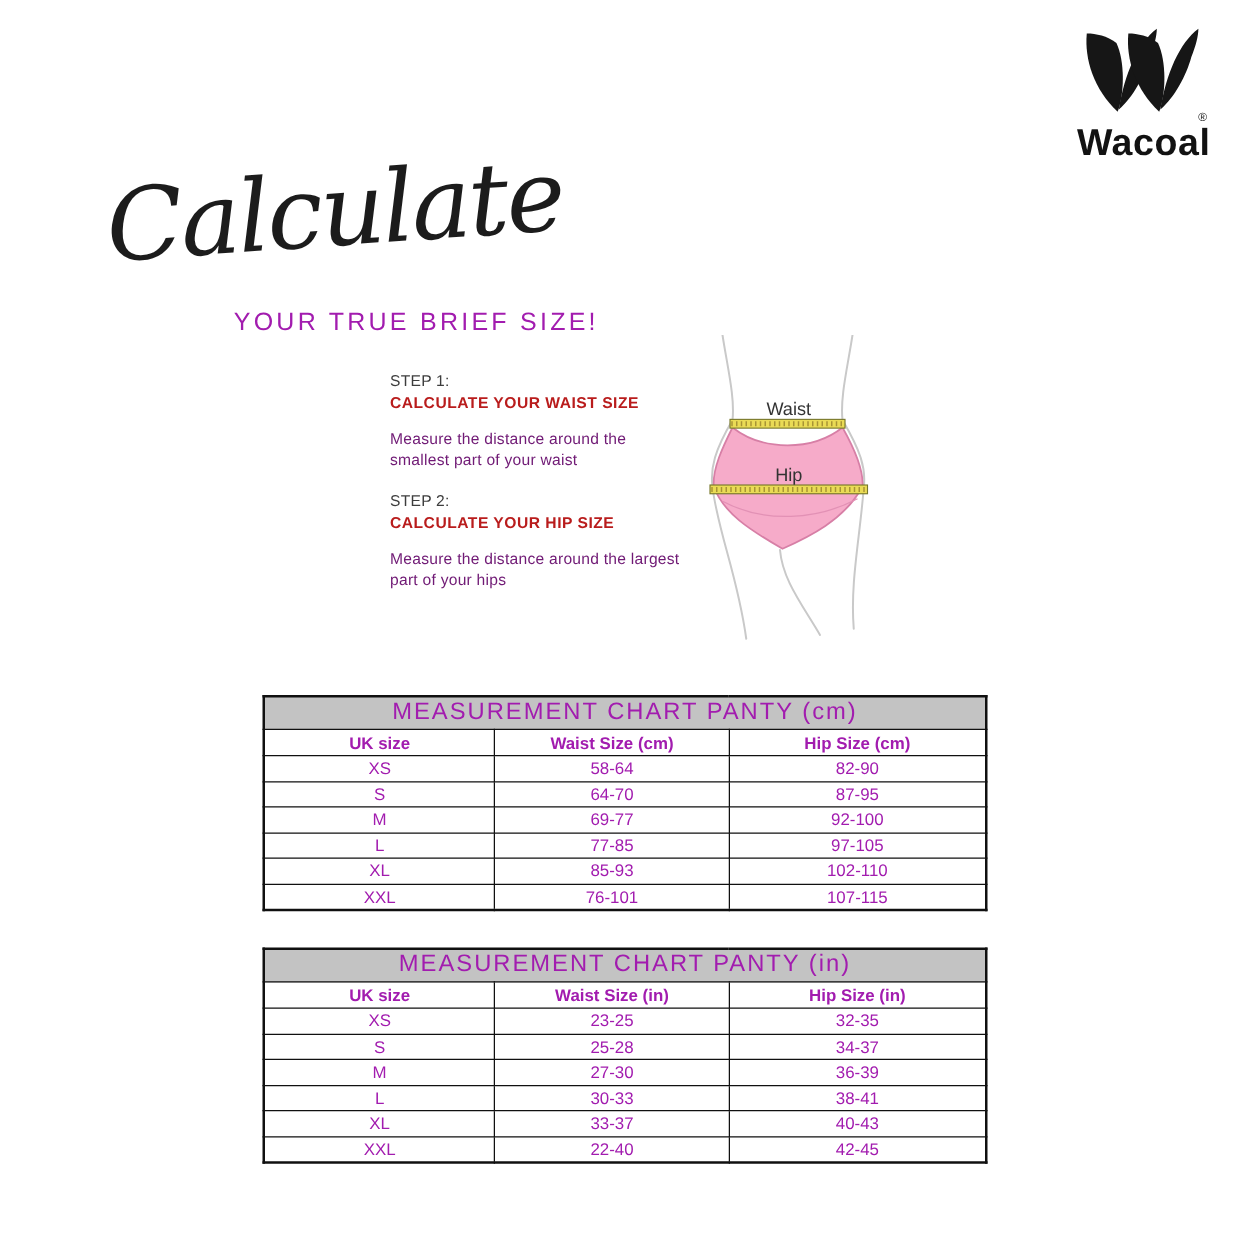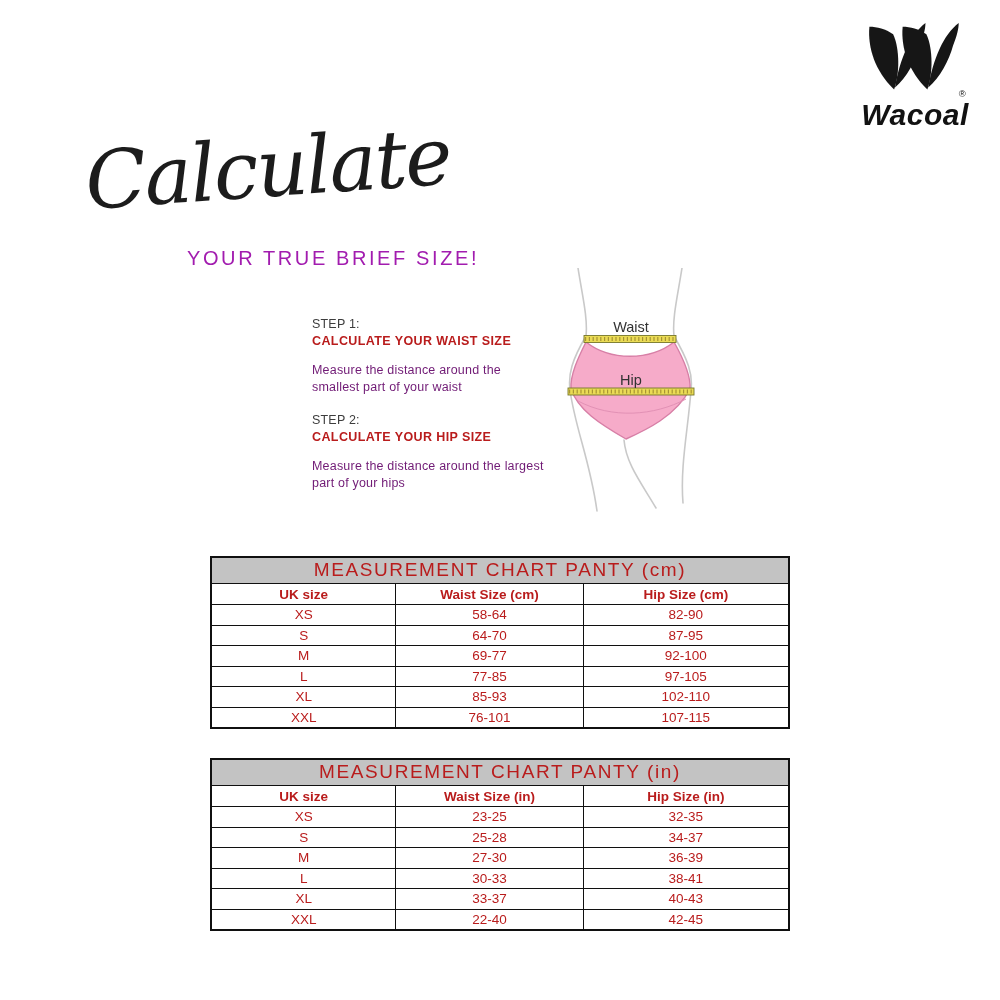--- a/index.html
+++ b/index.html
@@ -22,21 +22,20 @@
     text-align: center;
   }
   .logo-mark { display: block; margin: 0 auto; }
   .logo-word {
     margin-top: 2px;
     font-size: 30px;
     font-weight: bold;
     letter-spacing: 0.5px;
     color: #121212;
     line-height: 1;
-    font-style: italic;
   }
 
   
   .hero-script {
     position: absolute;
     left: 86px;
     top: 138px;
     font-family: "DejaVu Serif", serif;
     font-style: italic;
     font-size: 80px;
@@ -53,21 +52,21 @@
     font-size: 20px;
     letter-spacing: 2.6px;
     color: #a21caf;
     white-space: nowrap;
   }
 
   
   .steps {
     position: absolute;
     left: 312px;
-    top: 316px;
+    top: 297px;
     width: 245px;
     font-size: 12.5px;
     line-height: 16.5px;
     color: #454545;
     letter-spacing: 0.2px;
   }
   .step + .step { margin-top: 17px; }
   .step-label { color: #3d3d3d; }
   .step-heading { font-weight: bold; color: #b91c1c; margin-bottom: 13px; letter-spacing: 0.4px; }
   .step-desc div { color: #701a75; }
@@ -80,21 +79,21 @@
     position: absolute;
     left: 210px;
     width: 580px;
     border-collapse: collapse;
     table-layout: fixed;
     border: 2.4px solid #101010;
   }
   .size-table th, .size-table td {
     border: 1.7px solid #101010;
     text-align: center;
-    color: #b91c1c;
+    color: #a21caf;
   }
   .tbl-title {
     background: #C3C3C3;
     font-size: 19px;
     font-weight: normal;
     letter-spacing: 1.6px;
     color: #262626;
     height: 24px;
     padding: 1px 0 2px 0;
   }

